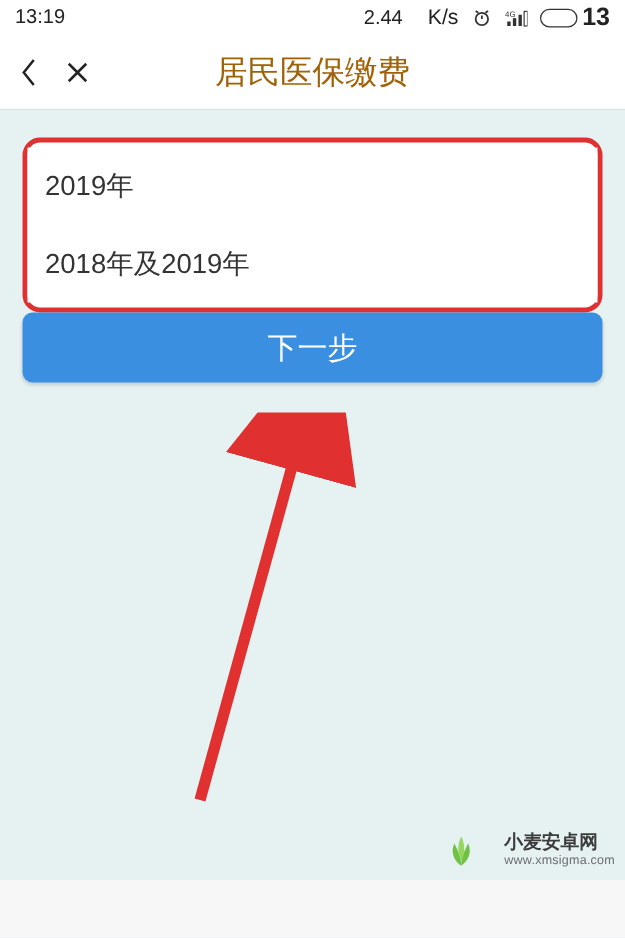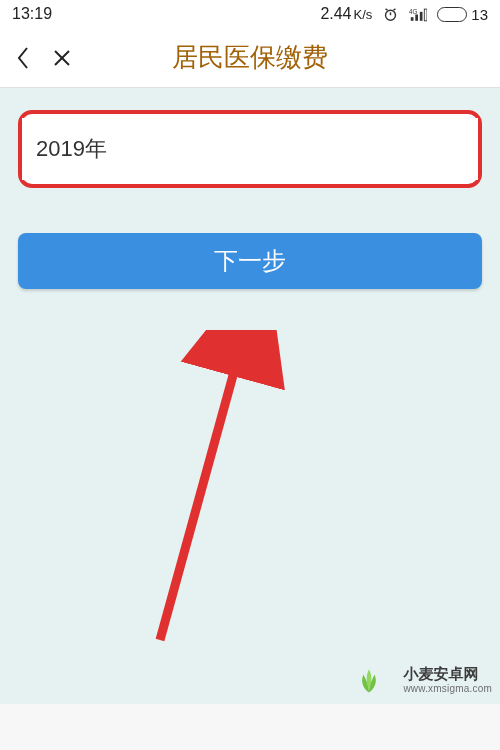--- a/index.html
+++ b/index.html
@@ -24,33 +24,33 @@
     align-items: center;
     justify-content: space-between;
     padding: 0 12px;
     font-size: 16px;
     color: #222;
   }
   .status-left { font-weight: 500; }
   .status-right { display: flex; align-items: center; gap: 10px; }
   .status-speed { display: flex; align-items: baseline; }
   .status-speed .num { font-size: 16px; font-weight: 500; }
-  .status-speed .unit { font-size: 13px; margin-left: 2px; }
+  .status-speed .unit { font-size: 17px; margin-left: 20px; }
   .status-icon { display: inline-flex; align-items: center; }
   .battery-wrap { display: flex; align-items: center; gap: 4px; }
   .battery {
     width: 30px; height: 15px;
     border: 1.5px solid #333; border-radius: 8px;
     position: relative;
   }
   .battery::after {
     content:""; position:absolute; right:-4px; top:4px;
     width:2px; height:5px;
   }
-  .battery-pct { font-size: 15px; }
+  .battery-pct { font-size: 20px; font-weight: bold; }
   
   .nav {
     height: 60px;
     background: #ffffff;
     display: flex;
     align-items: center;
     position: relative;
     border-bottom: 1px solid #e0e0e0;
   }
   .nav-back {
@@ -81,21 +81,20 @@
     border-radius: 14px;
     padding: 4px 0;
   }
   .option-item {
     padding: 16px 14px;
     font-size: 22px;
     color: #333;
     background: #ffffff;
   }
   .primary-btn {
-    margin-top: 45px;
     width: 100%;
     height: 56px;
     background: #3b8fe0;
     color: #ffffff;
     font-size: 24px;
     border: none;
     border-radius: 8px;
     display: flex;
     align-items: center;
     justify-content: center;
@@ -172,20 +171,21 @@
           <line x1="3" y1="3" x2="17" y2="17"></line>
           <line x1="17" y1="3" x2="3" y2="17"></line>
         </svg>
     </div>
     <div class="nav-title">居民医保缴费</div>
   </div>
 
   <div class="content">
     <div class="option-box">
       <div class="option-item">2019年</div>
+      <div class="option-item">2018年及2019年</div>
     </div>
 
     <button class="primary-btn">
       <span>下一步</span>
     </button>
   </div>
 
   <svg class="arrow-annot" width="220" height="330" viewBox="0 0 220 330">
     <defs>
       <marker id="arrowhead" markerWidth="14" markerHeight="12" refX="3" refY="6" orient="auto">

